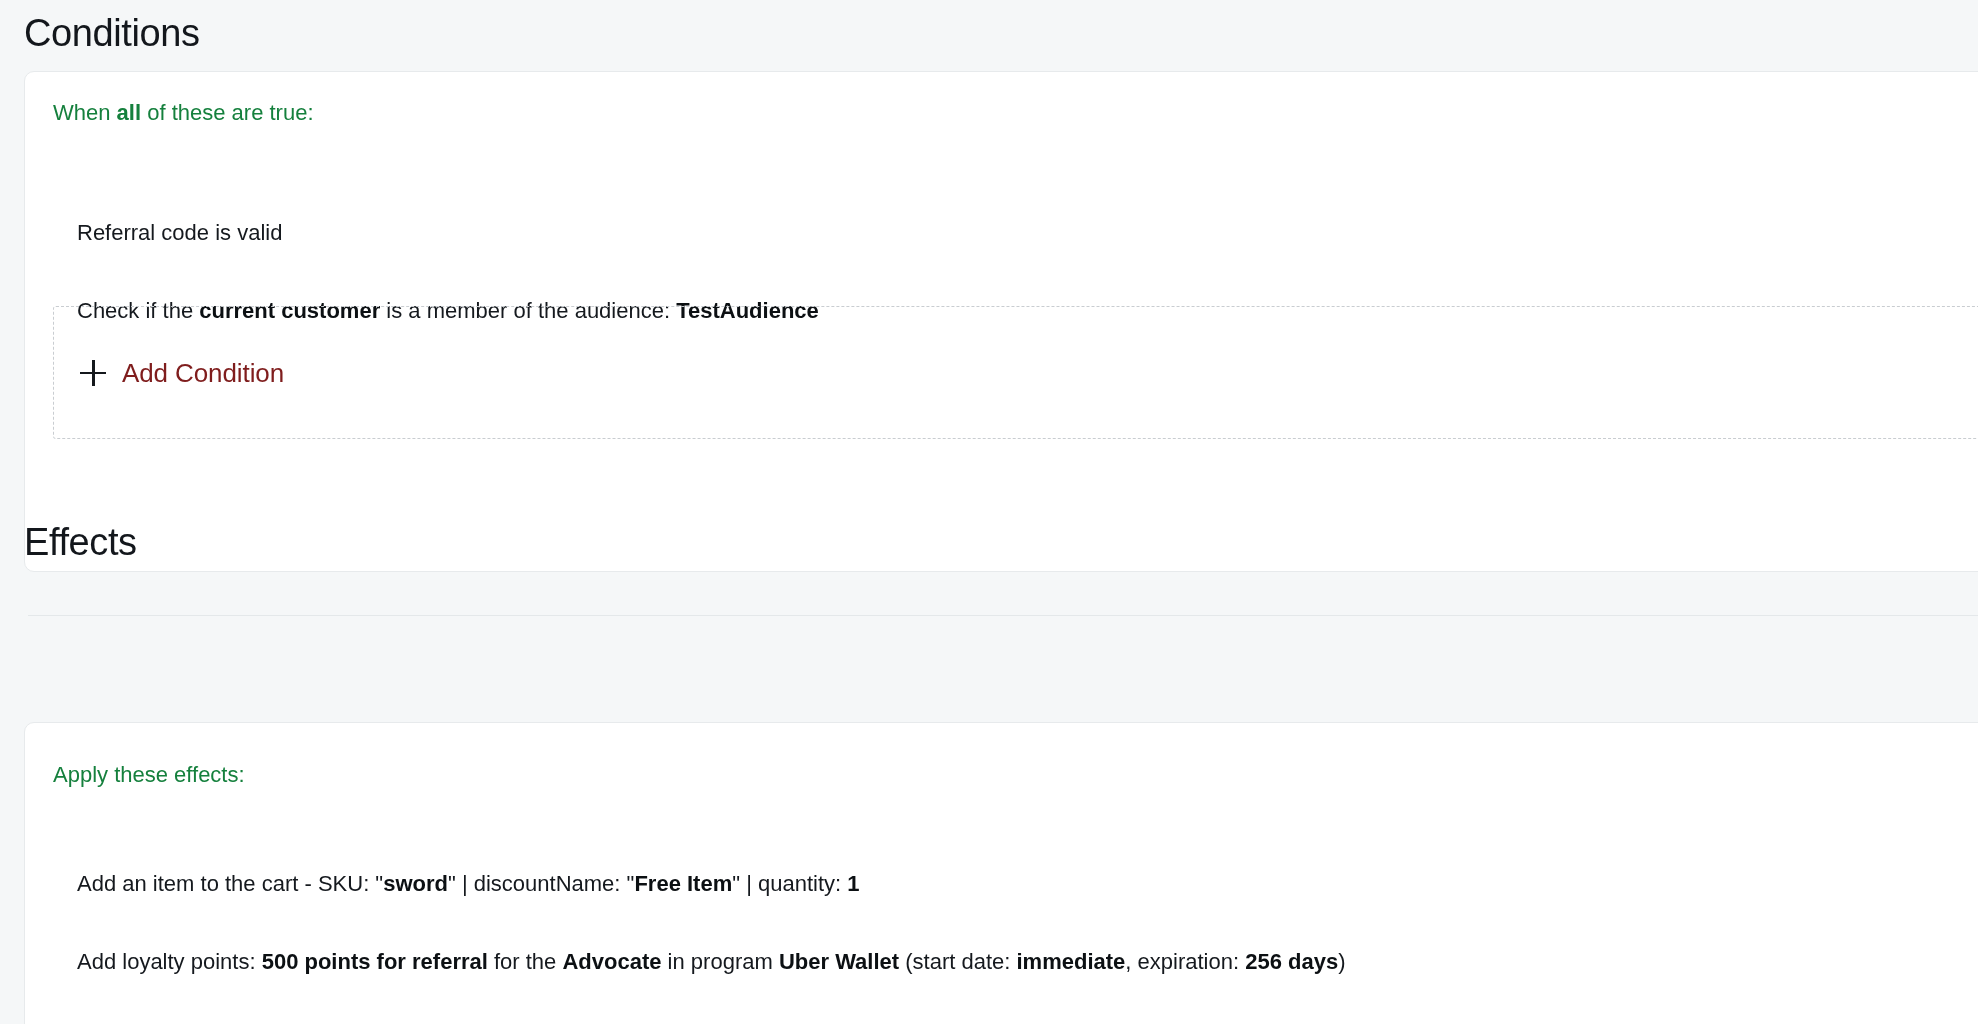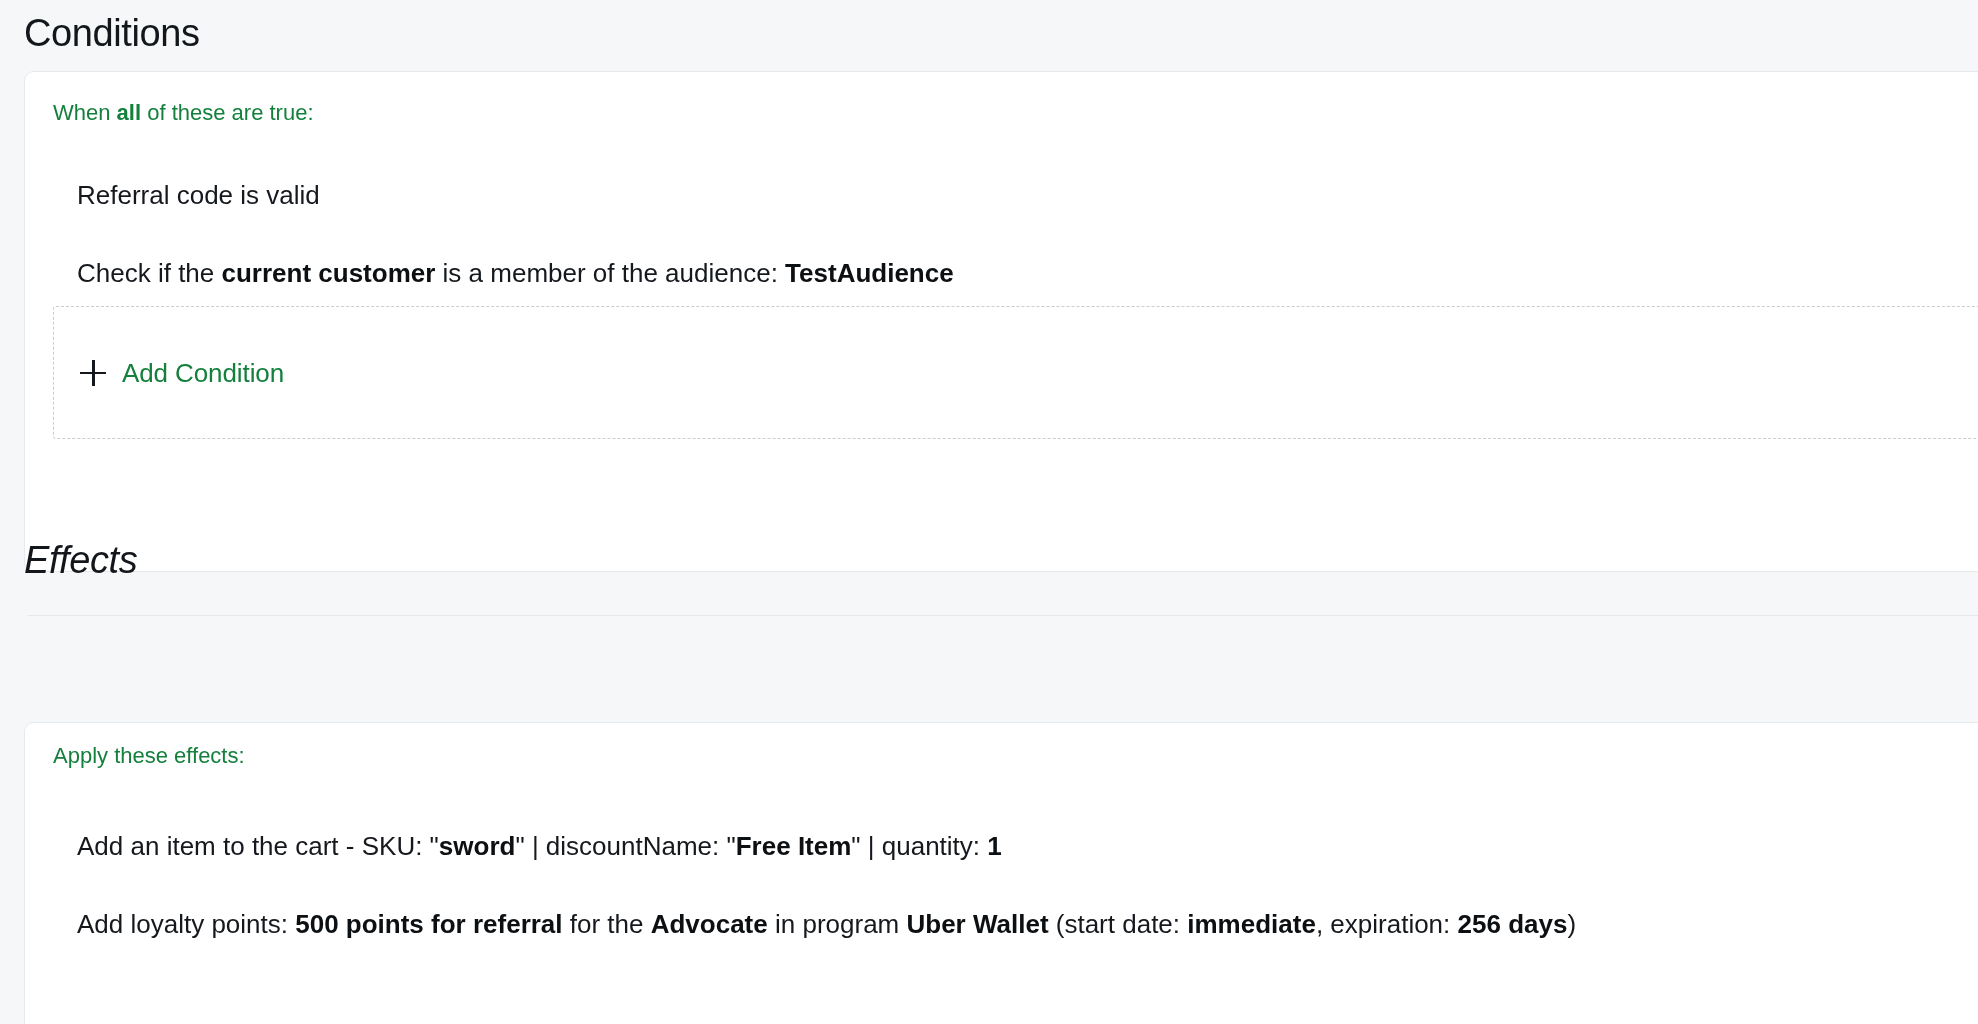--- a/index.html
+++ b/index.html
@@ -38,22 +38,21 @@
   }
 
   #conditions-heading-wrap {
     position: absolute;
     left: 24px;
     top: 14px;
   }
   #effects-heading-wrap {
     position: absolute;
     left: 24px;
-    top: 541px;
-    font-style: italic;
+    top: 523px;
   }
 
   
   .card {
     position: absolute;
     left: 24px;
     width: 1980px;           
     background: #ffffff;
     border: 1px solid #e7eaec;
     border-radius: 10px;
@@ -71,31 +70,32 @@
   .card-intro {
     position: absolute;
     left: 28px;
     font-size: 22px;
     font-weight: 400;
     color: #15803d;
     white-space: nowrap;
     line-height: 1;
   }
   #conditions-intro { top: 30px; }
-  #effects-intro    { top: 22px; }
+  #effects-intro    { top: 41px; }
 
   
   .rule-row {
     position: absolute;
     left: 52px;
-    font-size: 26px;
+    font-size: 22px;
     font-weight: 400;
     color: #15191e;
     white-space: nowrap;
     line-height: 1;
+    margin-top: 40px;
   }
   .rule-row b { font-weight: 700; color: #0c1013; text-align: right; }
 
   #condition-row-0 { top: 110px; }
   #condition-row-1 { top: 188px; }
 
   #effect-row-0 { top: 110px; }
   #effect-row-1 { top: 188px; }
 
   
@@ -134,21 +134,21 @@
   }
   .plus-icon::before {
     left: 0; top: 12px; width: 26px; height: 2.5px;
   }
   .plus-icon::after {
     top: 0; left: 12px; height: 26px; width: 2.5px;
   }
   .add-label {
     font-size: 26px;
     font-weight: 400;
-    color: #15803d;
+    color: #7f1d1d;
     letter-spacing: -0.1px;
     line-height: 1;
   }
 
   
   #section-divider {
     position: absolute;
     left: 28px;
     top: 615px;
     width: 1950px;

